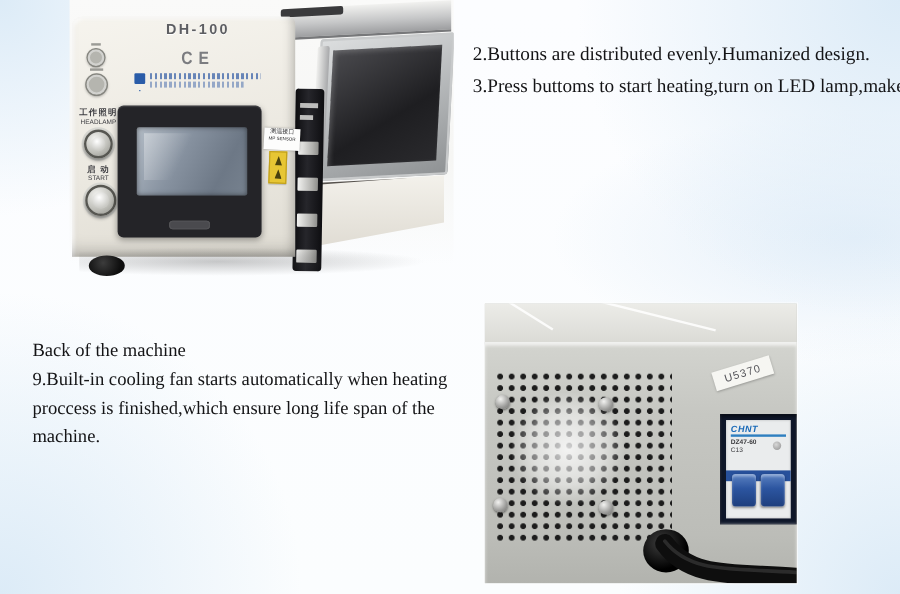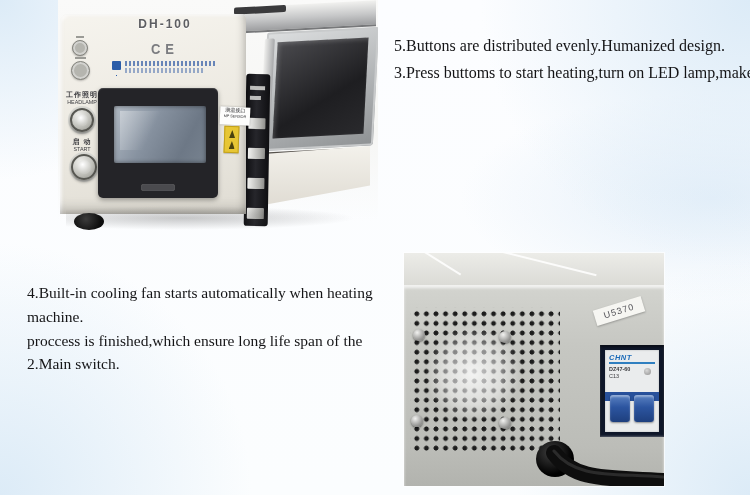--- a/index.html
+++ b/index.html
@@ -233,29 +233,29 @@
       <div class="warn-glyph wg1"></div>
       <div class="warn-glyph wg2"></div>
     </div>
   </div>
 
   <div class="base-shadow"></div>
   <div class="foot"></div>
 </div>
 
 <div class="abs serif-block features-top">
-  <div class="tline">5.Buttons are distributed evenly.Humanized design.</div>
+  <div class="tline">2.Buttons are distributed evenly.Humanized design.</div>
   <div class="tline">3.Press buttoms to start heating,turn on LED lamp,make</div>
 </div>
 
 <div class="abs serif-block back-text">
-  <div class="tline">4.Built-in cooling fan starts automatically when heating</div>
+  <div class="tline">Back of the machine</div>
+  <div class="tline">9.Built-in cooling fan starts automatically when heating</div>
+  <div class="tline">proccess is finished,which ensure long life span of the</div>
   <div class="tline">machine.</div>
-  <div class="tline">proccess is finished,which ensure long life span of the</div>
-  <div class="tline">2.Main switch.</div>
 </div>
 
 <div class="abs photo-back">
   <div class="wall">
     <div class="wall-seam ws1"></div>
     <div class="wall-seam ws2"></div>
   </div>
   <div class="rear-panel"></div>
   <div class="vents"></div>
   <div class="fan-glow"></div>

